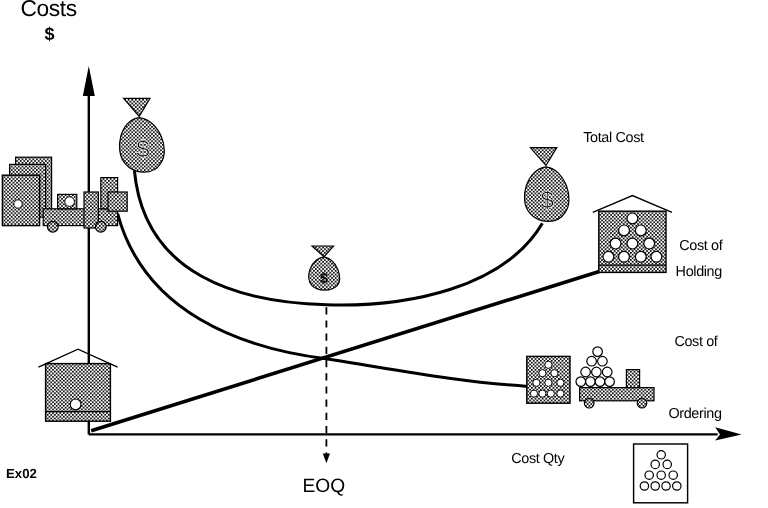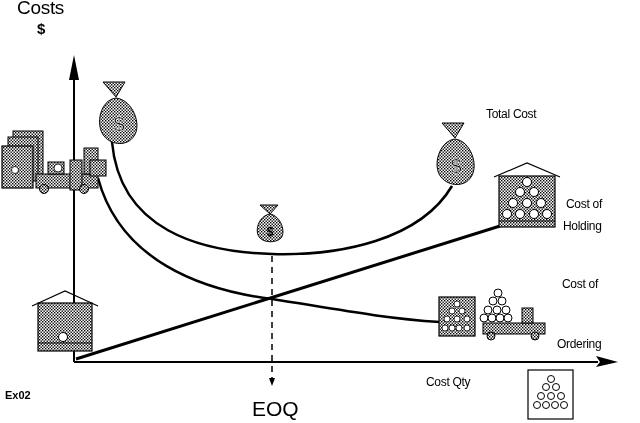--- a/index.html
+++ b/index.html
@@ -2,21 +2,21 @@
 <html><head>
 <meta charset="utf-8">
 <style>
   html, body { margin:0; padding:0; background:#ffffff; }
   body { width:640px; height:423px; overflow:hidden; position:relative; font-family:"Liberation Sans", sans-serif; color:#000; }
   #diagram { position:absolute; left:0; top:0; width:640px; height:423px; }
   .lbl { position:absolute; font-family:"Liberation Sans", sans-serif; color:#000; white-space:nowrap; line-height:1.05; }
   .lbl-title { font-size:19px; letter-spacing:-0.3px; }
   .lbl-dollar { font-size:15px; font-weight:bold; }
   .lbl-series { font-size:12px; letter-spacing:-0.3px; }
-  .lbl-eoq { font-size:21px; }
+  .lbl-eoq { font-size:16px; }
   .lbl-small { font-size:11px; font-weight:bold; }
 </style>
 </head>
 <body>
 
 <svg id="diagram" viewBox="0 0 640 423" xmlns="http://www.w3.org/2000/svg">
   <defs>
     <pattern id="dots" width="3" height="3" patternUnits="userSpaceOnUse">
       <rect width="3" height="3" fill="#ffffff"></rect>
       <rect x="0" y="0" width="1.4" height="1.4" fill="#000"></rect>

